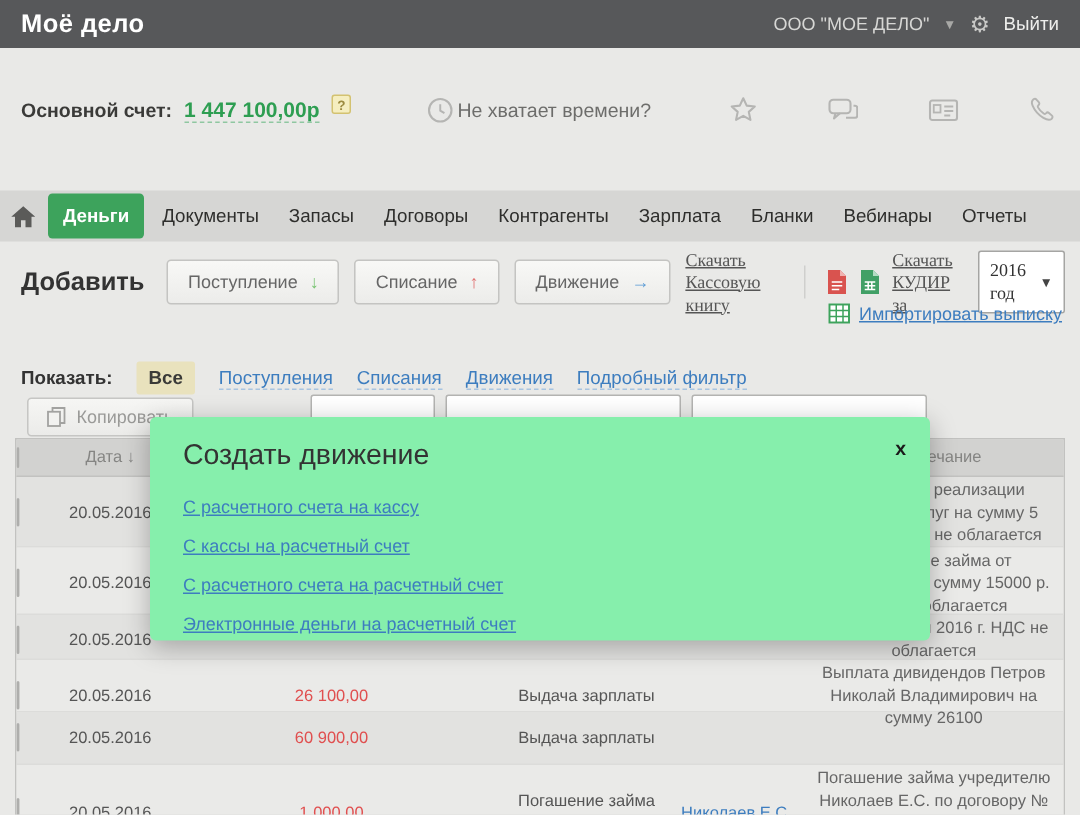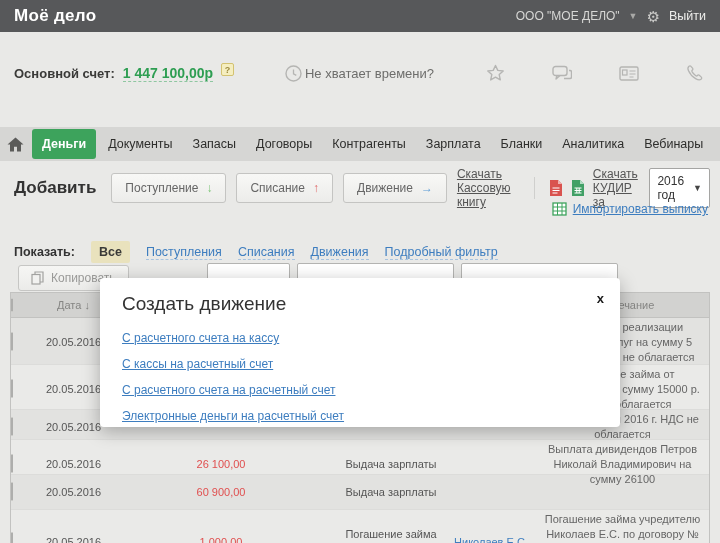--- a/index.html
+++ b/index.html
@@ -41,21 +41,21 @@
   .tab { font-size:12.5px; color:#2e2e2c; padding:8px 10px; border-radius:3px; text-decoration:none; white-space:nowrap; }
   .tab.active { background:#3da35c; color:#fff; font-weight:bold; margin-right:2px; }
 
   
   .actions-row { position:absolute; top:172px; left:14px; right:10px; height:32px; display:flex; align-items:center; }
   .add-label { font-size:17px; font-weight:bold; color:#333; margin-right:15px; }
   .btn { background:linear-gradient(#f8f8f6,#ececea); border:1px solid #c4c4c2; border-radius:3px;
          padding:7px 13px; font-size:12px; color:#666; margin-right:10px;
          display:flex; align-items:center; gap:8px; cursor:pointer; }
   .arr { font-size:12px; }
-  .actions-right { margin-left:auto; display:flex; align-items:center; gap:8px; }
+  .actions-right { margin-left:auto; display:flex; align-items:center; gap:8px;font-family:Liberation Serif, serif; }
   .link-dark { color:#555; font-size:12px; text-decoration:underline; }
   .vdiv { width:1px; height:22px; background:#cfcfcd; margin:0 6px; }
   .file-ic { display:flex; cursor:pointer; }
   .select { background:#fff; border:1px solid #a5a5a3; border-radius:2px; padding:5px 7px;
             font-size:12px; color:#333; display:flex; align-items:center; gap:9px; cursor:pointer; }
   .select .caret { color:#444; font-size:9px; }
 
   .import-row { position:absolute; top:202px; right:12px; display:flex; align-items:center; gap:6px; }
   .link-blue { color:#3d7dbf; font-size:12px; text-decoration:underline; }
 
@@ -86,21 +86,21 @@
   .cell-date { font-size:11px; color:#555; text-align:center; }
   .cell-amount { font-size:11px; text-align:center; }
   .amount-out { color:#e04f4f; }
   .amount-in { color:#3fa45c; }
   .cell-type { font-size:11px; color:#555; text-align:center; line-height:1.3; padding:0 4px; }
   .cell-cp { font-size:11px; text-align:center; }
   .cell-cp a { color:#3d7dbf; text-decoration:underline; }
   .cell-note { font-size:11px; color:#666; text-align:center; line-height:1.35; padding:2px 6px; }
 
   
-  .modal { position:absolute; left:100px; top:278px; width:520px; height:149px; background:#ffffff;
+  .modal { position:absolute; left:100px; top:278px; width:520px; height:149px; background:#86efac;
            border-radius:4px; box-shadow:0 4px 18px rgba(0,0,0,.28); z-index:10; padding:15px 22px 0; }
   .modal-title { font-size:19px; color:#333; }
   .modal-close { position:absolute; top:13px; right:16px; font-size:13px; font-weight:bold; color:#1a1a1a; cursor:pointer; }
   .modal-links a { display:block; margin-top:12px; font-size:12px; color:#3d7dbf; text-decoration:underline; }
   .modal-links a:first-child { margin-top:16px; }
 </style>
 </head>
 <body>
 
 <div class="topbar">
@@ -153,21 +153,20 @@
       </svg>
   </span>
   <span id="nav-tabs" style="display:flex;align-items:center;">
       <a class="tab active">Деньги</a>
       <a class="tab">Документы</a>
       <a class="tab">Запасы</a>
       <a class="tab">Договоры</a>
       <a class="tab">Контрагенты</a>
       <a class="tab">Зарплата</a>
       <a class="tab">Бланки</a>
-      <a class="tab">Аналитика</a>
       <a class="tab">Вебинары</a>
       <a class="tab">Отчеты</a>
     </span>
 </div>
 
 <div class="actions-row">
   <span class="add-label">Добавить</span>
   <span id="action-buttons" style="display:flex;align-items:flex-start;">
       <span class="btn">
         <span>Поступление</span>

